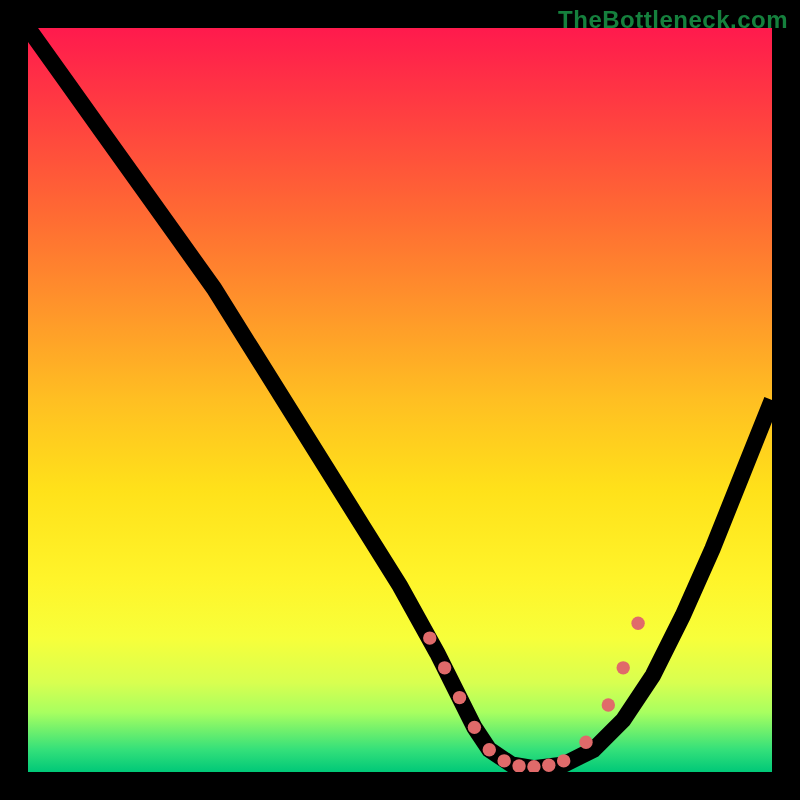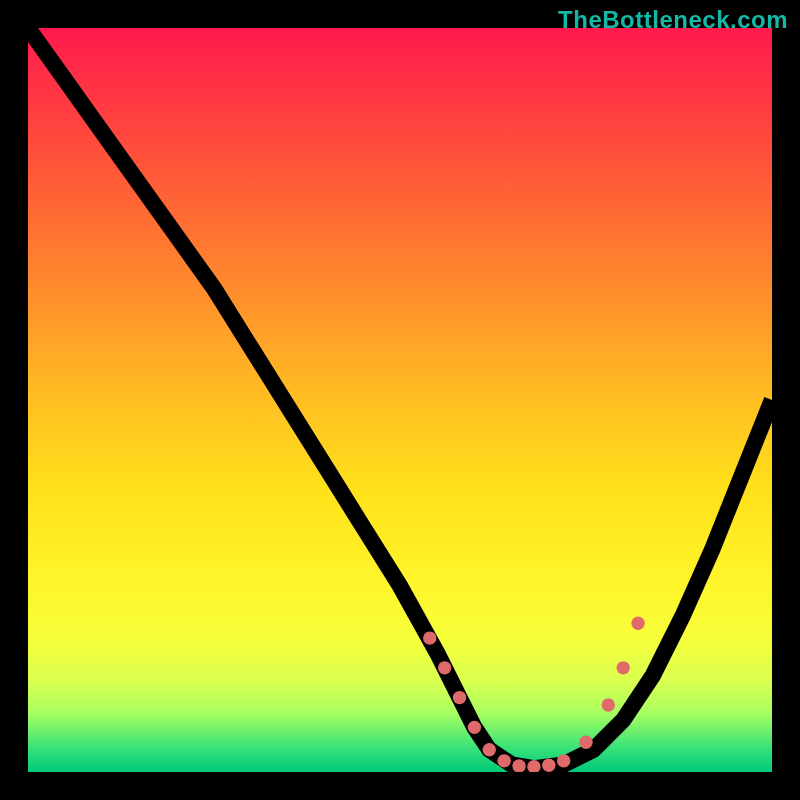--- a/index.html
+++ b/index.html
@@ -43,21 +43,21 @@
       #d8ff50 88%,
       #a8ff60 92%,
       #34e07a 97%,
       #00c878 100%
     );
   }
   .watermark {
     position: absolute;
     top: 6px;
     right: 12px;
-    color: #14b8a6;
+    color: #15803d;
     font-size: 24px;
     font-weight: bold;
     letter-spacing: 0.5px;
     user-select: none;
   }
   svg.curve {
     position: absolute;
     inset: 0;
     width: 100%;
     height: 100%;

